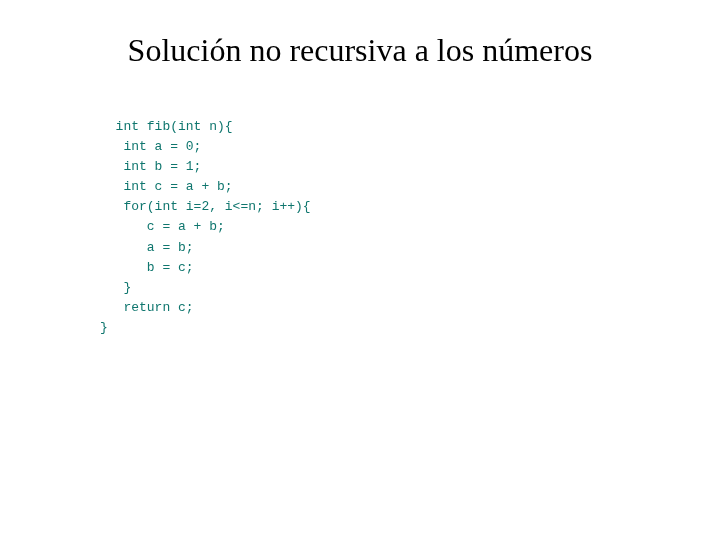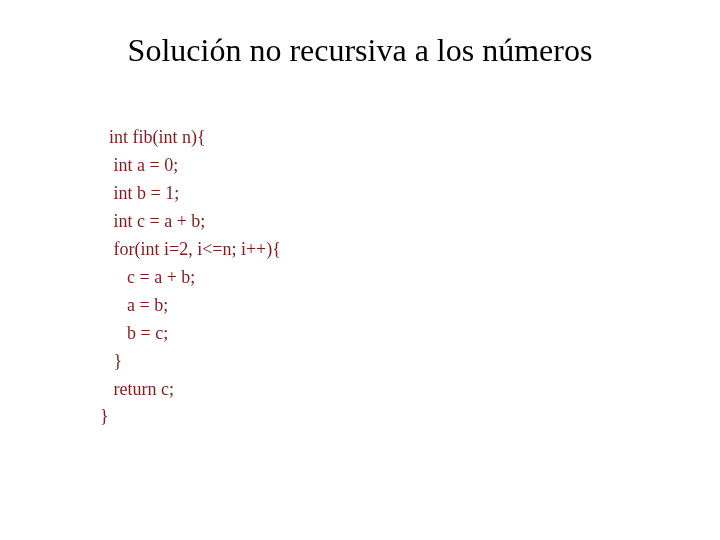--- a/index.html
+++ b/index.html
@@ -22,23 +22,23 @@
     .title {
       font-size: 32px;
       font-weight: normal;
       text-align: center;
       color: #000000;
       margin-bottom: 25px;
       line-height: 1.3;
     }
 
     .code-block {
-      font-family: Liberation Serif, serif;
-      font-size: 18px;
-      color: #7f1d1d;
+      font-family: Liberation Mono, monospace;
+      font-size: 13px;
+      color: #0f766e;
       line-height: 1.55;
       align-self: flex-start;
       margin-left: 60px;
       white-space: pre;
     }
   </style>
 </head>
 <body>
 
 <h1 class="title">

